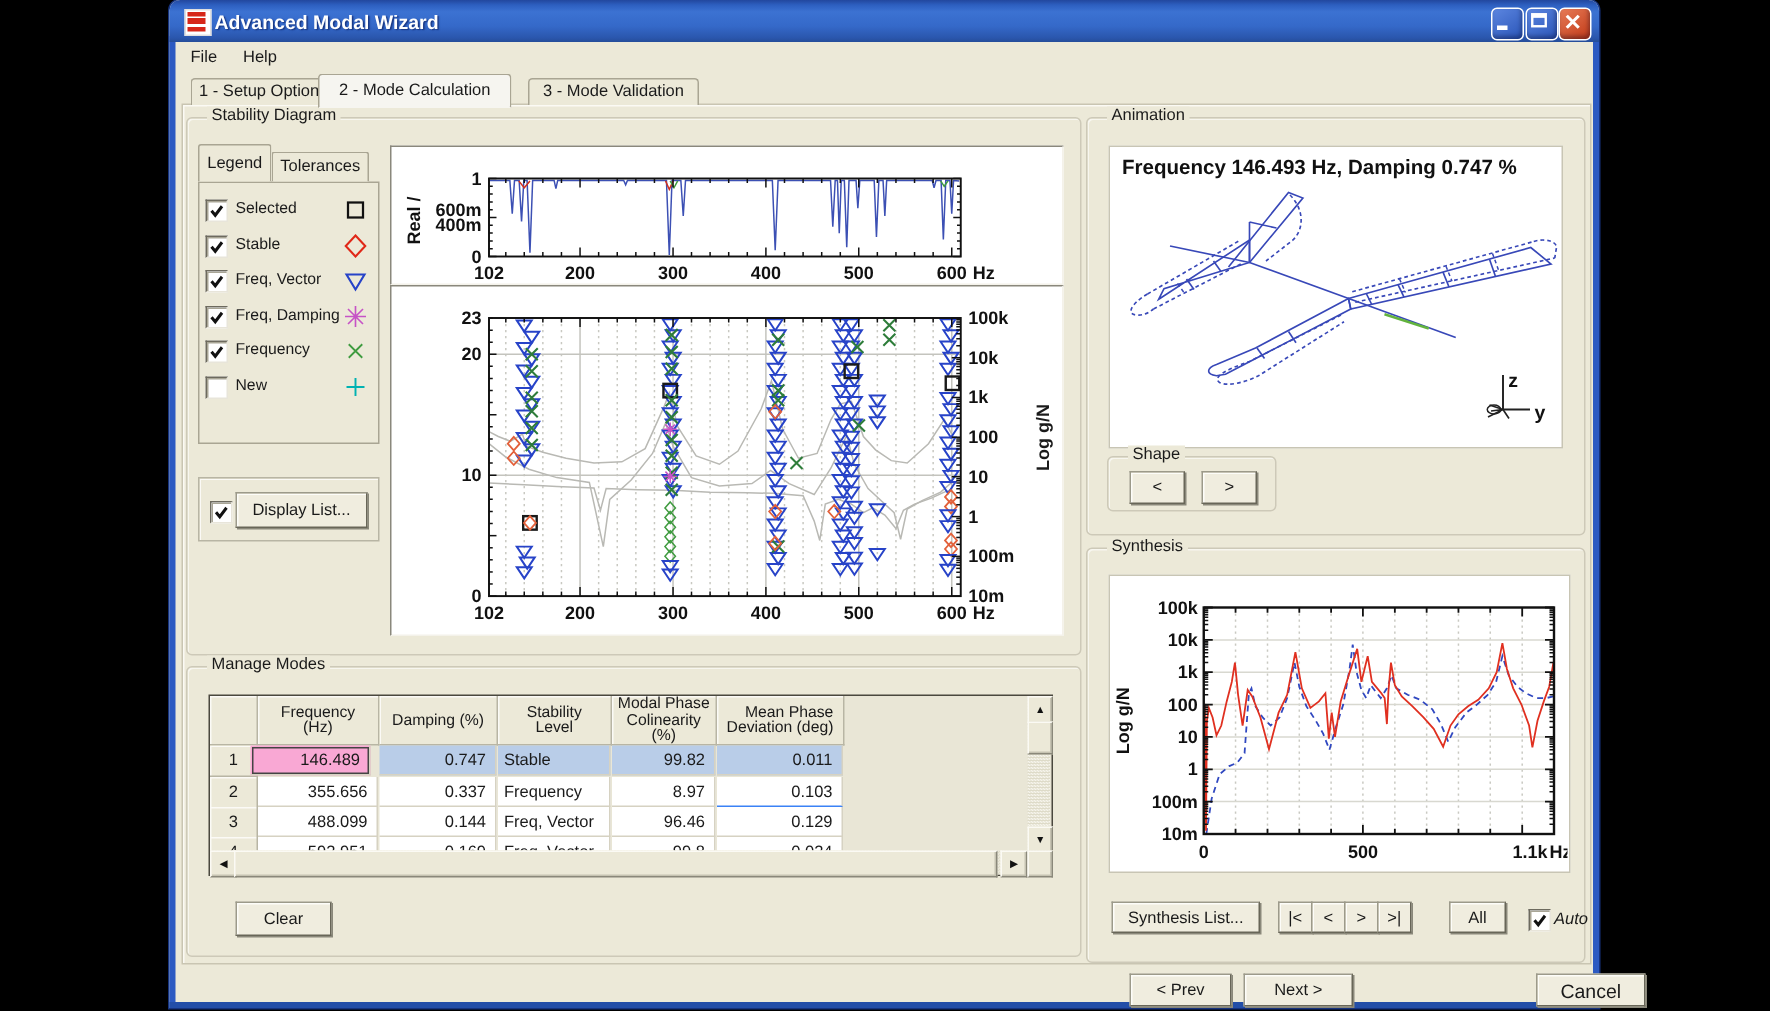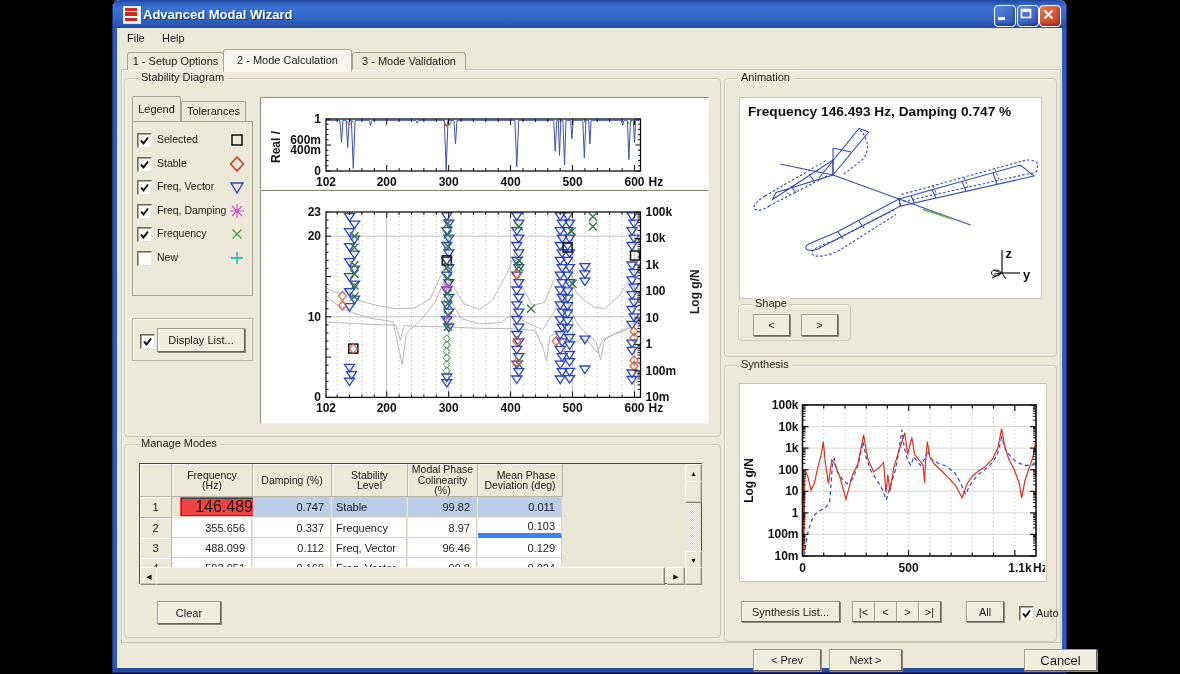--- a/index.html
+++ b/index.html
@@ -32,21 +32,21 @@
     <div style="position:absolute;left:1039px;top:5px;width:20px;height:20px;border-radius:4px;border:1px solid #fff;background:linear-gradient(145deg,#e77b57,#c13a18);box-shadow:inset -1px -2px 3px rgba(0,0,30,.35)">
       <svg width="18" height="18" viewBox="0 0 18 18" style="position:absolute;left:0;top:0">
         <path d="M4.5 4.5L12.5 12.5M4.5 12.5L12.5 4.5" stroke="#fff" stroke-width="2.1"></path>
       </svg>
     </div>
     <div class="t11" style="position:absolute;left:127px;top:32px;">File</div>
     <div class="t11" style="position:absolute;left:162px;top:32px;">Help</div>
     <div style="position:absolute;left:121px;top:69px;width:938px;height:572px;border:1px solid #c9c5b2;box-shadow:inset 1px 1px 0 #fbfaf4;background:#ece9d8"></div>
     <div class="t11" style="position:absolute;left:127px;top:52px;width:95px;height:17px;background:#ece9d8;border:1px solid #a9a593;border-bottom:none;border-radius:3px 3px 0 0;text-align:center;line-height:17px">1 - Setup Options</div>
     <div class="t11" style="position:absolute;left:352px;top:52px;width:112px;height:17px;background:#ece9d8;border:1px solid #a9a593;border-bottom:none;border-radius:3px 3px 0 0;text-align:center;line-height:17px">3 - Mode Validation</div>
-    <div class="t11" style="position:absolute;left:223px;top:49px;width:127px;height:21px;background:#f6f5f0;border:1px solid #a9a593;border-bottom:1px solid #f6f5f0;border-radius:3px 3px 0 0;text-align:center;line-height:20px;z-index:3">2 - Mode Calculation</div>
+    <div class="t11" style="position:absolute;left:212px;top:49px;width:127px;height:21px;background:#f6f5f0;border:1px solid #a9a593;border-bottom:1px solid #f6f5f0;border-radius:3px 3px 0 0;text-align:center;line-height:20px;z-index:3">2 - Mode Calculation</div>
     <div style="position:absolute;left:124px;top:78px;width:595px;height:357px;border:1px solid #cdc9b8;border-radius:4px;box-shadow:inset 1px 1px 0 rgba(255,255,255,.6)"></div>
     <div class="t11" style="position:absolute;left:138px;top:71px;background:#ece9d8;padding:0 3px;">Stability Diagram</div>
     <div style="position:absolute;left:124px;top:444px;width:595px;height:192px;border:1px solid #cdc9b8;border-radius:4px;box-shadow:inset 1px 1px 0 rgba(255,255,255,.6)"></div>
     <div class="t11" style="position:absolute;left:138px;top:437px;background:#ece9d8;padding:0 3px;">Manage Modes</div>
     <div style="position:absolute;left:132px;top:121px;width:119px;height:173px;border:1px solid #a9a593;background:#ece9d8"></div>
     <div class="t11" style="position:absolute;left:132px;top:96px;width:47px;height:24px;background:#ece9d8;border:1px solid #a9a593;border-bottom:none;border-radius:2px 2px 0 0;text-align:center;line-height:24px;z-index:2">Legend</div>
     <div class="t11" style="position:absolute;left:181px;top:101px;width:63px;height:19px;background:#ece9d8;border:1px solid #a9a593;border-bottom:none;border-radius:2px 2px 0 0;text-align:center;line-height:19px">Tolerances</div>
     <div style="position:absolute;left:137px;top:133.0px;width:13px;height:13px;background:#fff;border-top:1px solid #6d6a5e;border-left:1px solid #6d6a5e;border-bottom:1px solid #e8e5da;border-right:1px solid #e8e5da;box-shadow:inset 1px 1px 0 #a9a696;">
       <svg width="13" height="13" viewBox="0 0 13 13" style="position:absolute;left:0;top:0">
         <path d="M3 6.5L5.5 9.5L10 3.5" stroke="#111" stroke-width="2" fill="none"></path>
@@ -584,34 +584,34 @@
       <div style="position:absolute;left:192px;top:0px;width:75px;height:32px;background:#ece9d8;border-right:1px solid #b8b5a4;border-bottom:1px solid #b8b5a4;box-shadow:inset 1px 1px 0 #fbfaf6;font-size:10.5px;line-height:10.5px;text-align:center;display:flex;align-items:center;justify-content:center;overflow:hidden">
         <div>Stability<br>Level</div>
       </div>
       <div style="position:absolute;left:268px;top:0px;width:69px;height:32px;background:#ece9d8;border-right:1px solid #b8b5a4;border-bottom:1px solid #b8b5a4;box-shadow:inset 1px 1px 0 #fbfaf6;font-size:10.5px;line-height:10.5px;text-align:center;display:flex;align-items:center;justify-content:center;overflow:hidden">
         <div>Modal Phase<br>Colinearity<br>(%)</div>
       </div>
       <div style="position:absolute;left:338px;top:0px;width:84px;height:32px;background:#ece9d8;border-right:1px solid #b8b5a4;border-bottom:1px solid #b8b5a4;box-shadow:inset 1px 1px 0 #fbfaf6;font-size:10.5px;line-height:10.5px;text-align:right;display:flex;align-items:center;justify-content:center;overflow:hidden">
         <div>Mean Phase<br>Deviation (deg)</div>
       </div>
       <div style="position:absolute;left:0px;top:33px;width:31px;height:20px;background:#ece9d8;border-right:1px solid #b8b5a4;border-bottom:1px solid #b8b5a4;box-shadow:inset 1px 1px 0 #fbfaf6;font-size:11px;display:flex;align-items:center;justify-content:center">1</div>
-      <div style="position:absolute;left:40px;top:33px;width:80px;height:20px;background:#ef4444;border-right:1px solid #d6d2c2;border-bottom:1px solid #d6d2c2;font-size:16px;display:flex;align-items:center;justify-content:flex-end;padding-right:6px;outline:1px solid #444;outline-offset:-2px;box-sizing:border-box">146.489</div>
+      <div style="position:absolute;left:27px;top:33px;width:80px;height:20px;background:#f9a8d4;border-right:1px solid #d6d2c2;border-bottom:1px solid #d6d2c2;font-size:11px;display:flex;align-items:center;justify-content:flex-end;padding-right:6px;outline:1px solid #444;outline-offset:-2px;box-sizing:border-box">146.489</div>
       <div style="position:absolute;left:113px;top:33px;width:78px;height:20px;background:#b9cde8;border-right:1px solid #d6d2c2;border-bottom:1px solid #d6d2c2;font-size:11px;display:flex;align-items:center;justify-content:flex-end;padding-right:6px;box-sizing:border-box">0.747</div>
       <div style="position:absolute;left:192px;top:33px;width:75px;height:20px;background:#b9cde8;border-right:1px solid #d6d2c2;border-bottom:1px solid #d6d2c2;font-size:11px;display:flex;align-items:center;justify-content:flex-start;padding-left:4px;box-sizing:border-box">Stable</div>
       <div style="position:absolute;left:268px;top:33px;width:69px;height:20px;background:#b9cde8;border-right:1px solid #d6d2c2;border-bottom:1px solid #d6d2c2;font-size:11px;display:flex;align-items:center;justify-content:flex-end;padding-right:6px;box-sizing:border-box">99.82</div>
       <div style="position:absolute;left:338px;top:33px;width:84px;height:20px;background:#b9cde8;border-right:1px solid #d6d2c2;border-bottom:1px solid #d6d2c2;font-size:11px;display:flex;align-items:center;justify-content:flex-end;padding-right:6px;box-sizing:border-box">0.011</div>
       <div style="position:absolute;left:0px;top:54px;width:31px;height:20px;background:#ece9d8;border-right:1px solid #b8b5a4;border-bottom:1px solid #b8b5a4;box-shadow:inset 1px 1px 0 #fbfaf6;font-size:11px;display:flex;align-items:center;justify-content:center">2</div>
       <div style="position:absolute;left:32px;top:54px;width:80px;height:20px;background:#fff;border-right:1px solid #d6d2c2;border-bottom:1px solid #d6d2c2;font-size:11px;display:flex;align-items:center;justify-content:flex-end;padding-right:6px;box-sizing:border-box">355.656</div>
       <div style="position:absolute;left:113px;top:54px;width:78px;height:20px;background:#fff;border-right:1px solid #d6d2c2;border-bottom:1px solid #d6d2c2;font-size:11px;display:flex;align-items:center;justify-content:flex-end;padding-right:6px;box-sizing:border-box">0.337</div>
       <div style="position:absolute;left:192px;top:54px;width:75px;height:20px;background:#fff;border-right:1px solid #d6d2c2;border-bottom:1px solid #d6d2c2;font-size:11px;display:flex;align-items:center;justify-content:flex-start;padding-left:4px;box-sizing:border-box">Frequency</div>
       <div style="position:absolute;left:268px;top:54px;width:69px;height:20px;background:#fff;border-right:1px solid #d6d2c2;border-bottom:1px solid #d6d2c2;font-size:11px;display:flex;align-items:center;justify-content:flex-end;padding-right:6px;box-sizing:border-box">8.97</div>
-      <div style="position:absolute;left:338px;top:54px;width:84px;height:20px;background:#fff;border-right:1px solid #d6d2c2;border-bottom:5px solid #3b82f6;font-size:11px;display:flex;align-items:center;justify-content:flex-end;padding-right:6px;box-sizing:border-box">0.103</div>
+      <div style="position:absolute;left:338px;top:54px;width:84px;height:20px;background:#fff;border-right:1px solid #d6d2c2;border-bottom:1px solid #3b82f6;font-size:11px;display:flex;align-items:center;justify-content:flex-end;padding-right:6px;box-sizing:border-box">0.103</div>
       <div style="position:absolute;left:0px;top:74px;width:31px;height:20px;background:#ece9d8;border-right:1px solid #b8b5a4;border-bottom:1px solid #b8b5a4;box-shadow:inset 1px 1px 0 #fbfaf6;font-size:11px;display:flex;align-items:center;justify-content:center">3</div>
       <div style="position:absolute;left:32px;top:74px;width:80px;height:20px;background:#fff;border-right:1px solid #d6d2c2;border-bottom:1px solid #d6d2c2;font-size:11px;display:flex;align-items:center;justify-content:flex-end;padding-right:6px;box-sizing:border-box">488.099</div>
-      <div style="position:absolute;left:113px;top:74px;width:78px;height:20px;background:#fff;border-right:1px solid #d6d2c2;border-bottom:1px solid #d6d2c2;font-size:11px;display:flex;align-items:center;justify-content:flex-end;padding-right:6px;box-sizing:border-box">0.112</div>
+      <div style="position:absolute;left:113px;top:74px;width:78px;height:20px;background:#fff;border-right:1px solid #d6d2c2;border-bottom:1px solid #d6d2c2;font-size:11px;display:flex;align-items:center;justify-content:flex-end;padding-right:6px;box-sizing:border-box">0.144</div>
       <div style="position:absolute;left:192px;top:74px;width:75px;height:20px;background:#fff;border-right:1px solid #d6d2c2;border-bottom:1px solid #d6d2c2;font-size:11px;display:flex;align-items:center;justify-content:flex-start;padding-left:4px;box-sizing:border-box">Freq, Vector</div>
       <div style="position:absolute;left:268px;top:74px;width:69px;height:20px;background:#fff;border-right:1px solid #d6d2c2;border-bottom:1px solid #d6d2c2;font-size:11px;display:flex;align-items:center;justify-content:flex-end;padding-right:6px;box-sizing:border-box">96.46</div>
       <div style="position:absolute;left:338px;top:74px;width:84px;height:20px;background:#fff;border-right:1px solid #d6d2c2;border-bottom:1px solid #d6d2c2;font-size:11px;display:flex;align-items:center;justify-content:flex-end;padding-right:6px;box-sizing:border-box">0.129</div>
       <div style="position:absolute;left:0px;top:94px;width:31px;height:20px;background:#ece9d8;border-right:1px solid #b8b5a4;border-bottom:1px solid #b8b5a4;box-shadow:inset 1px 1px 0 #fbfaf6;font-size:11px;display:flex;align-items:center;justify-content:center">4</div>
       <div style="position:absolute;left:32px;top:94px;width:80px;height:20px;background:#fff;border-right:1px solid #d6d2c2;border-bottom:1px solid #d6d2c2;font-size:11px;display:flex;align-items:center;justify-content:flex-end;padding-right:6px;box-sizing:border-box">592.951</div>
       <div style="position:absolute;left:113px;top:94px;width:78px;height:20px;background:#fff;border-right:1px solid #d6d2c2;border-bottom:1px solid #d6d2c2;font-size:11px;display:flex;align-items:center;justify-content:flex-end;padding-right:6px;box-sizing:border-box">0.169</div>
       <div style="position:absolute;left:192px;top:94px;width:75px;height:20px;background:#fff;border-right:1px solid #d6d2c2;border-bottom:1px solid #d6d2c2;font-size:11px;display:flex;align-items:center;justify-content:flex-start;padding-left:4px;box-sizing:border-box">Freq, Vector</div>
       <div style="position:absolute;left:268px;top:94px;width:69px;height:20px;background:#fff;border-right:1px solid #d6d2c2;border-bottom:1px solid #d6d2c2;font-size:11px;display:flex;align-items:center;justify-content:flex-end;padding-right:6px;box-sizing:border-box">99.8</div>
       <div style="position:absolute;left:338px;top:94px;width:84px;height:20px;background:#fff;border-right:1px solid #d6d2c2;border-bottom:1px solid #d6d2c2;font-size:11px;display:flex;align-items:center;justify-content:flex-end;padding-right:6px;box-sizing:border-box">0.024</div>
     </div>
@@ -865,16 +865,16 @@
     <div class="btn" style="left:852px;top:601px;width:21px;height:19px;font-size:11px">|&lt;</div>
     <div class="btn" style="left:874px;top:601px;width:21px;height:19px;font-size:11px">&lt;</div>
     <div class="btn" style="left:896px;top:601px;width:21px;height:19px;font-size:11px">&gt;</div>
     <div class="btn" style="left:918px;top:601px;width:21px;height:19px;font-size:11px">&gt;|</div>
     <div class="btn" style="left:966px;top:601px;width:36px;height:19px;font-size:11px">All</div>
     <div style="position:absolute;left:1019px;top:606px;width:13px;height:13px;background:#fff;border-top:1px solid #6d6a5e;border-left:1px solid #6d6a5e;border-bottom:1px solid #e8e5da;border-right:1px solid #e8e5da;box-shadow:inset 1px 1px 0 #a9a696;">
       <svg width="13" height="13" viewBox="0 0 13 13" style="position:absolute;left:0;top:0">
         <path d="M3 6.5L5.5 9.5L10 3.5" stroke="#111" stroke-width="2" fill="none"></path>
       </svg>
     </div>
-    <div class="t11" style="position:absolute;left:1036px;top:607px;">Auto</div>
+    <div class="t11" style="position:absolute;left:1036px;top:607px;font-style:italic;">Auto</div>
     <div class="btn" style="left:753px;top:649px;width:66px;height:20px;font-size:11px">&lt; Prev</div>
     <div class="btn" style="left:829px;top:649px;width:71px;height:20px;font-size:11px">Next &gt;</div>
     <div class="btn" style="left:1024px;top:649px;width:71px;height:20px;font-size:13px">Cancel</div>
   </div>
 </body></html>

